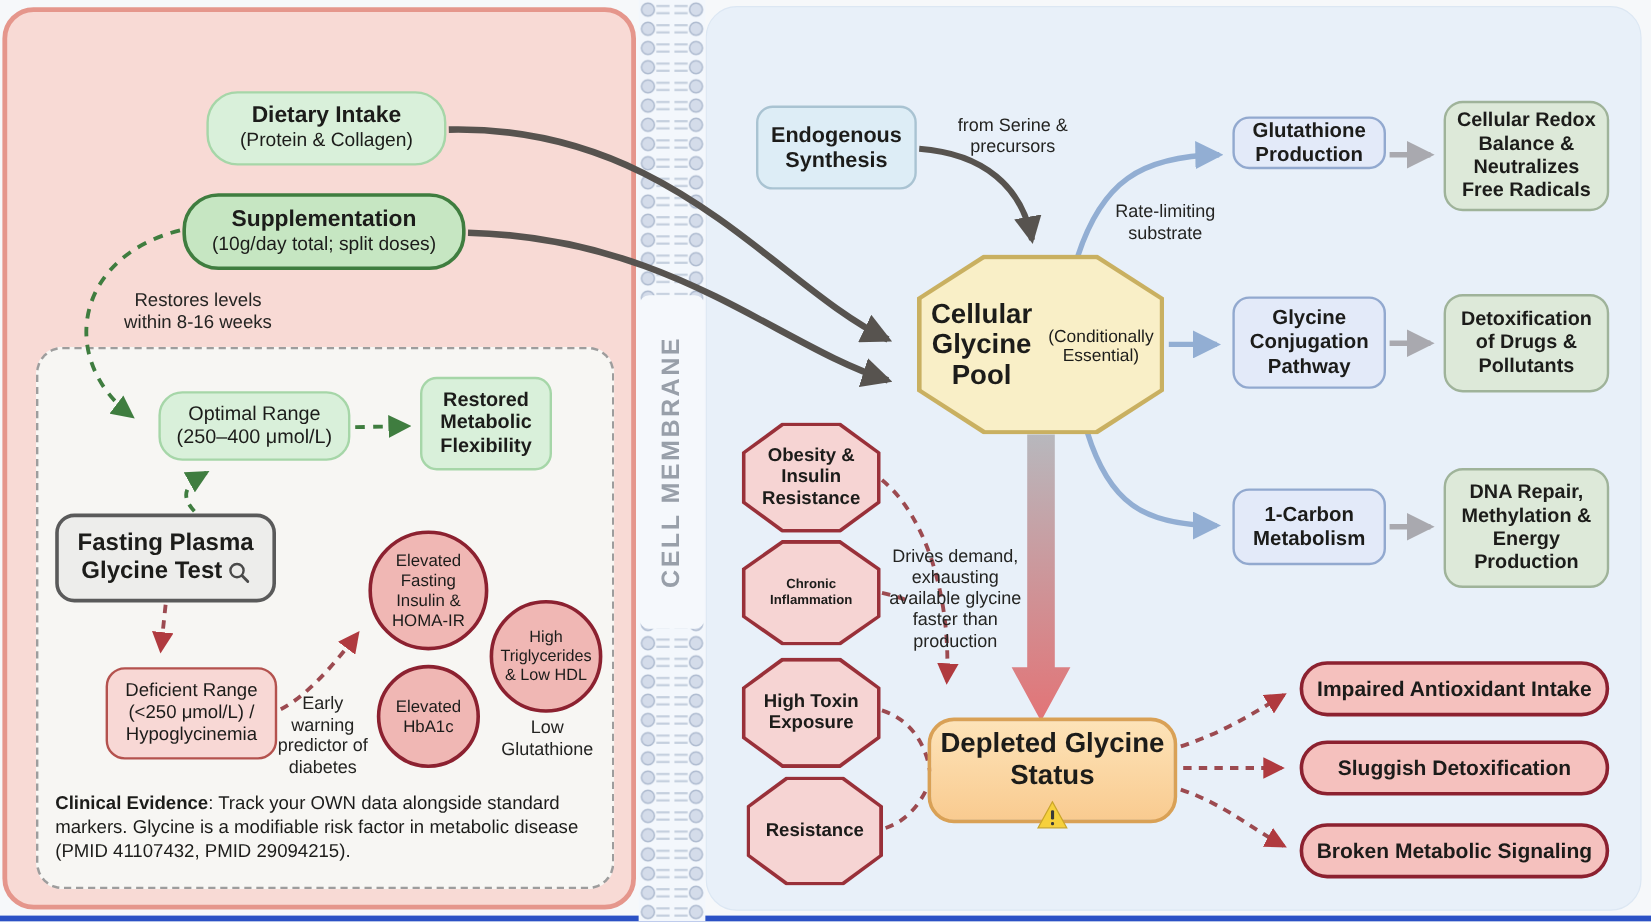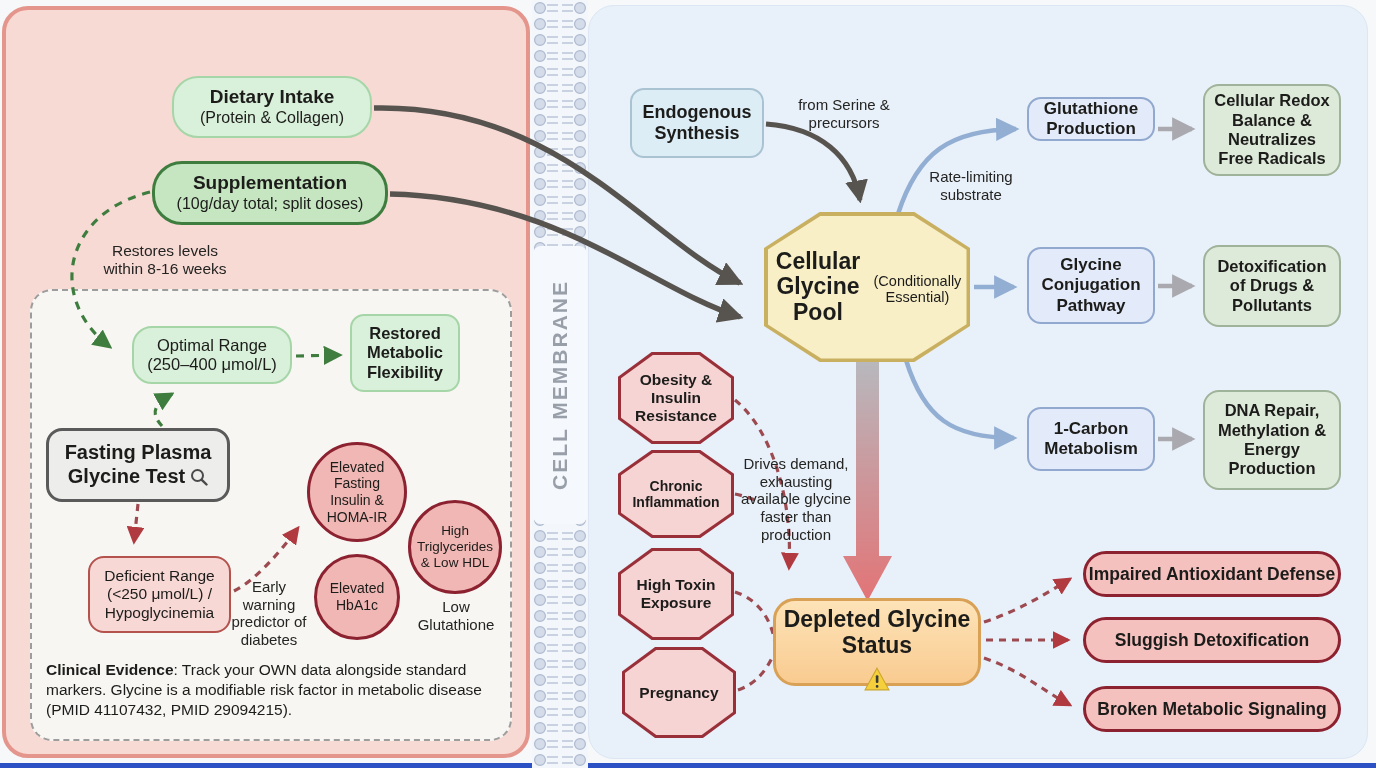--- a/index.html
+++ b/index.html
@@ -237,38 +237,38 @@
   <div class="abs node rbox blue-box layer-nodes b" style="left:1027px; top:407px; width:128px; height:64px; font-size:17px; padding:4px;">1-Carbon Metabolism</div>
 
   <div class="abs node rbox green-out layer-nodes b" style="left:1203px; top:84px; width:138px; height:92px; font-size:16.5px; padding:5px; border-radius:16px;">Cellular Redox Balance &amp; Neutralizes Free Radicals</div>
   <div class="abs node rbox green-out layer-nodes b" style="left:1203px; top:245px; width:138px; height:82px; font-size:16.5px; padding:5px; border-radius:16px;">Detoxification of Drugs &amp; Pollutants</div>
   <div class="abs node rbox green-out layer-nodes b" style="left:1203px; top:390px; width:138px; height:100px; font-size:16.5px; padding:5px; border-radius:16px;">DNA Repair, Methylation &amp; Energy Production</div>
 
   <div class="abs layer-nodes oct-outer" style="left:618px; top:352px; width:116px; height:92px;">
     <div class="oct-inner b" style="font-size:15.5px; padding:4px;">Obesity &amp; Insulin Resistance</div>
   </div>
   <div class="abs layer-nodes oct-outer" style="left:618px; top:450px; width:116px; height:88px;">
-    <div class="oct-inner b" style="font-size:14px; padding:4px;">Chronic Inflammation</div>
+    <div class="oct-inner b" style="font-size:11px; padding:4px;">Chronic Inflammation</div>
   </div>
   <div class="abs layer-nodes oct-outer" style="left:618px; top:548px; width:116px; height:92px;">
     <div class="oct-inner b" style="font-size:15.5px; padding:4px;">High Toxin Exposure</div>
   </div>
   <div class="abs layer-nodes oct-outer" style="left:622px; top:647px; width:114px; height:91px;">
-    <div class="oct-inner b" style="font-size:15.5px; padding:4px;">Pregnancy</div>
+    <div class="oct-inner b" style="font-size:15.5px; padding:4px;">Resistance</div>
   </div>
 
   <div class="abs node layer-nodes note" style="left:736px; top:455px; width:120px; font-size:15px;">Drives demand, exhausting available glycine faster than production</div>
 
   <div class="abs node layer-nodes" id="depleted-box" style="left:773px; top:598px; width:208px; height:88px; padding:6px;">
     <span class="b" style="font-size:23px; line-height:1.12; display:inline;">Depleted Glycine Status</span>
     <svg width="26" height="24" viewBox="0 0 24 22" style="vertical-align:-3px;">
       <path d="M12 1 L23 21 H1 Z" fill="#f6d03c" stroke="#caa52a" stroke-width="1"></path>
       <rect x="10.9" y="7.5" width="2.4" height="7.2" rx="1" fill="#3a3a38"></rect>
       <rect x="10.9" y="16.6" width="2.4" height="2.5" rx="1" fill="#3a3a38"></rect>
     </svg>
   </div>
 
-  <div class="abs node red-pill layer-nodes b" style="left:1083px; top:551px; width:258px; height:46px; font-size:17.5px;">Impaired Antioxidant Defense</div>
+  <div class="abs node red-pill layer-nodes b" style="left:1083px; top:551px; width:258px; height:46px; font-size:17.5px;">Impaired Antioxidant Intake</div>
   <div class="abs node red-pill layer-nodes b" style="left:1083px; top:617px; width:258px; height:46px; font-size:17.5px;">Sluggish Detoxification</div>
   <div class="abs node red-pill layer-nodes b" style="left:1083px; top:686px; width:258px; height:46px; font-size:17.5px;">Broken Metabolic Signaling</div>
 
   <div class="abs" id="bottom-strip"></div>
 </div>
 
 </body></html>

